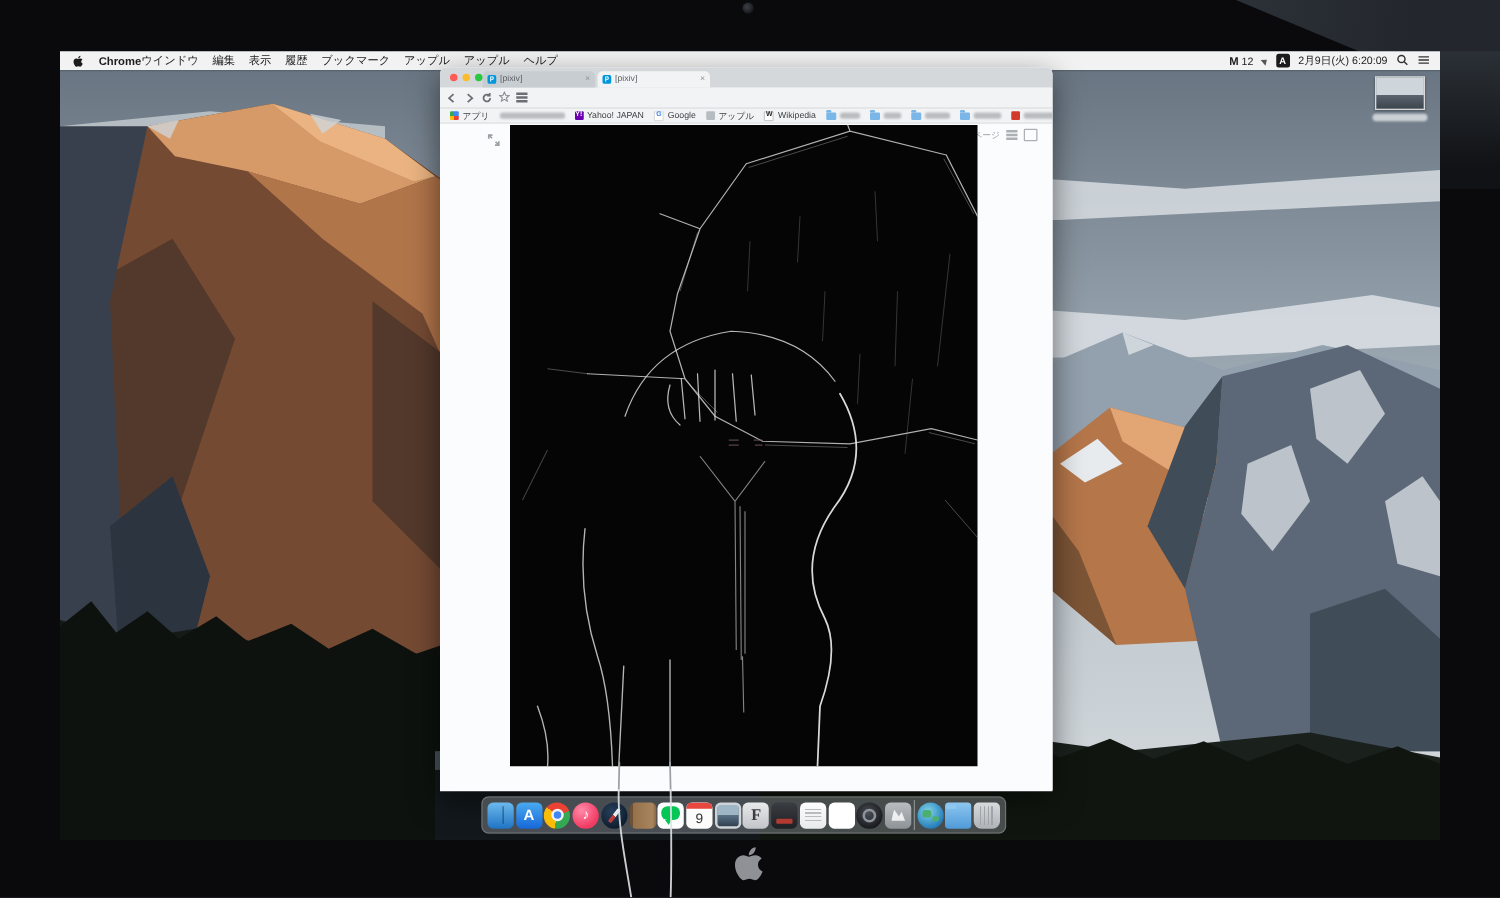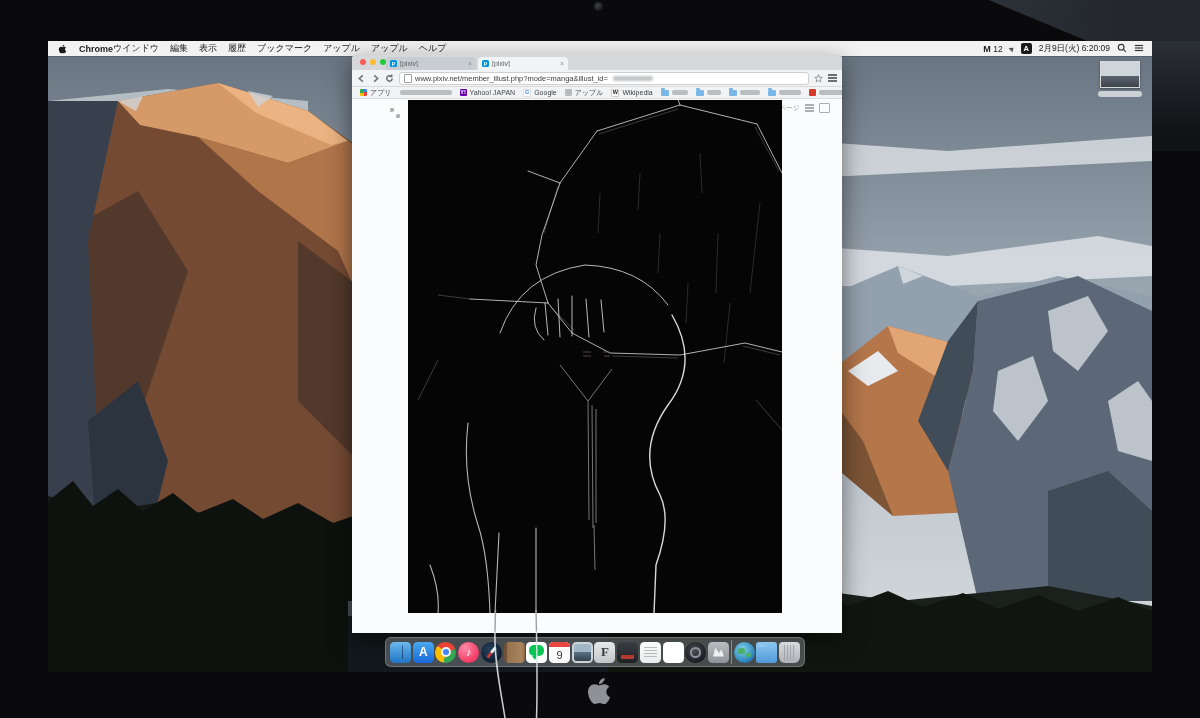--- a/index.html
+++ b/index.html
@@ -287,25 +287,20 @@
           <svg viewBox="0 0 10 10">
               <polyline points="3.5,1.5 7.5,5 3.5,8.5"></polyline>
             </svg>
           </span>
         <span class="navbtn">
           <svg viewBox="0 0 10 10">
               <path d="M8,5 a3,3 0 1 1 -1,-2.3"></path>
               <polyline points="7.5,0.5 7.5,2.8 5.2,2.8"></polyline>
             </svg>
           </span>
-        <span class="omnibox">
-          <span class="doc-ico"></span>
-          <span class="url">www.pixiv.net/member_illust.php?mode=manga&amp;illust_id=</span>
-          <span class="redact"></span>
-        </span>
         <span class="star">
           <svg viewBox="0 0 10 10">
               <polygon points="5,0.8 6.2,3.6 9.2,3.8 6.9,5.8 7.6,8.8 5,7.2 2.4,8.8 3.1,5.8 0.8,3.8 3.8,3.6"></polygon>
             </svg></span>
         <span class="hamb">
             <i></i>
             <i></i>
             <i></i>
           </span>
       </div>

